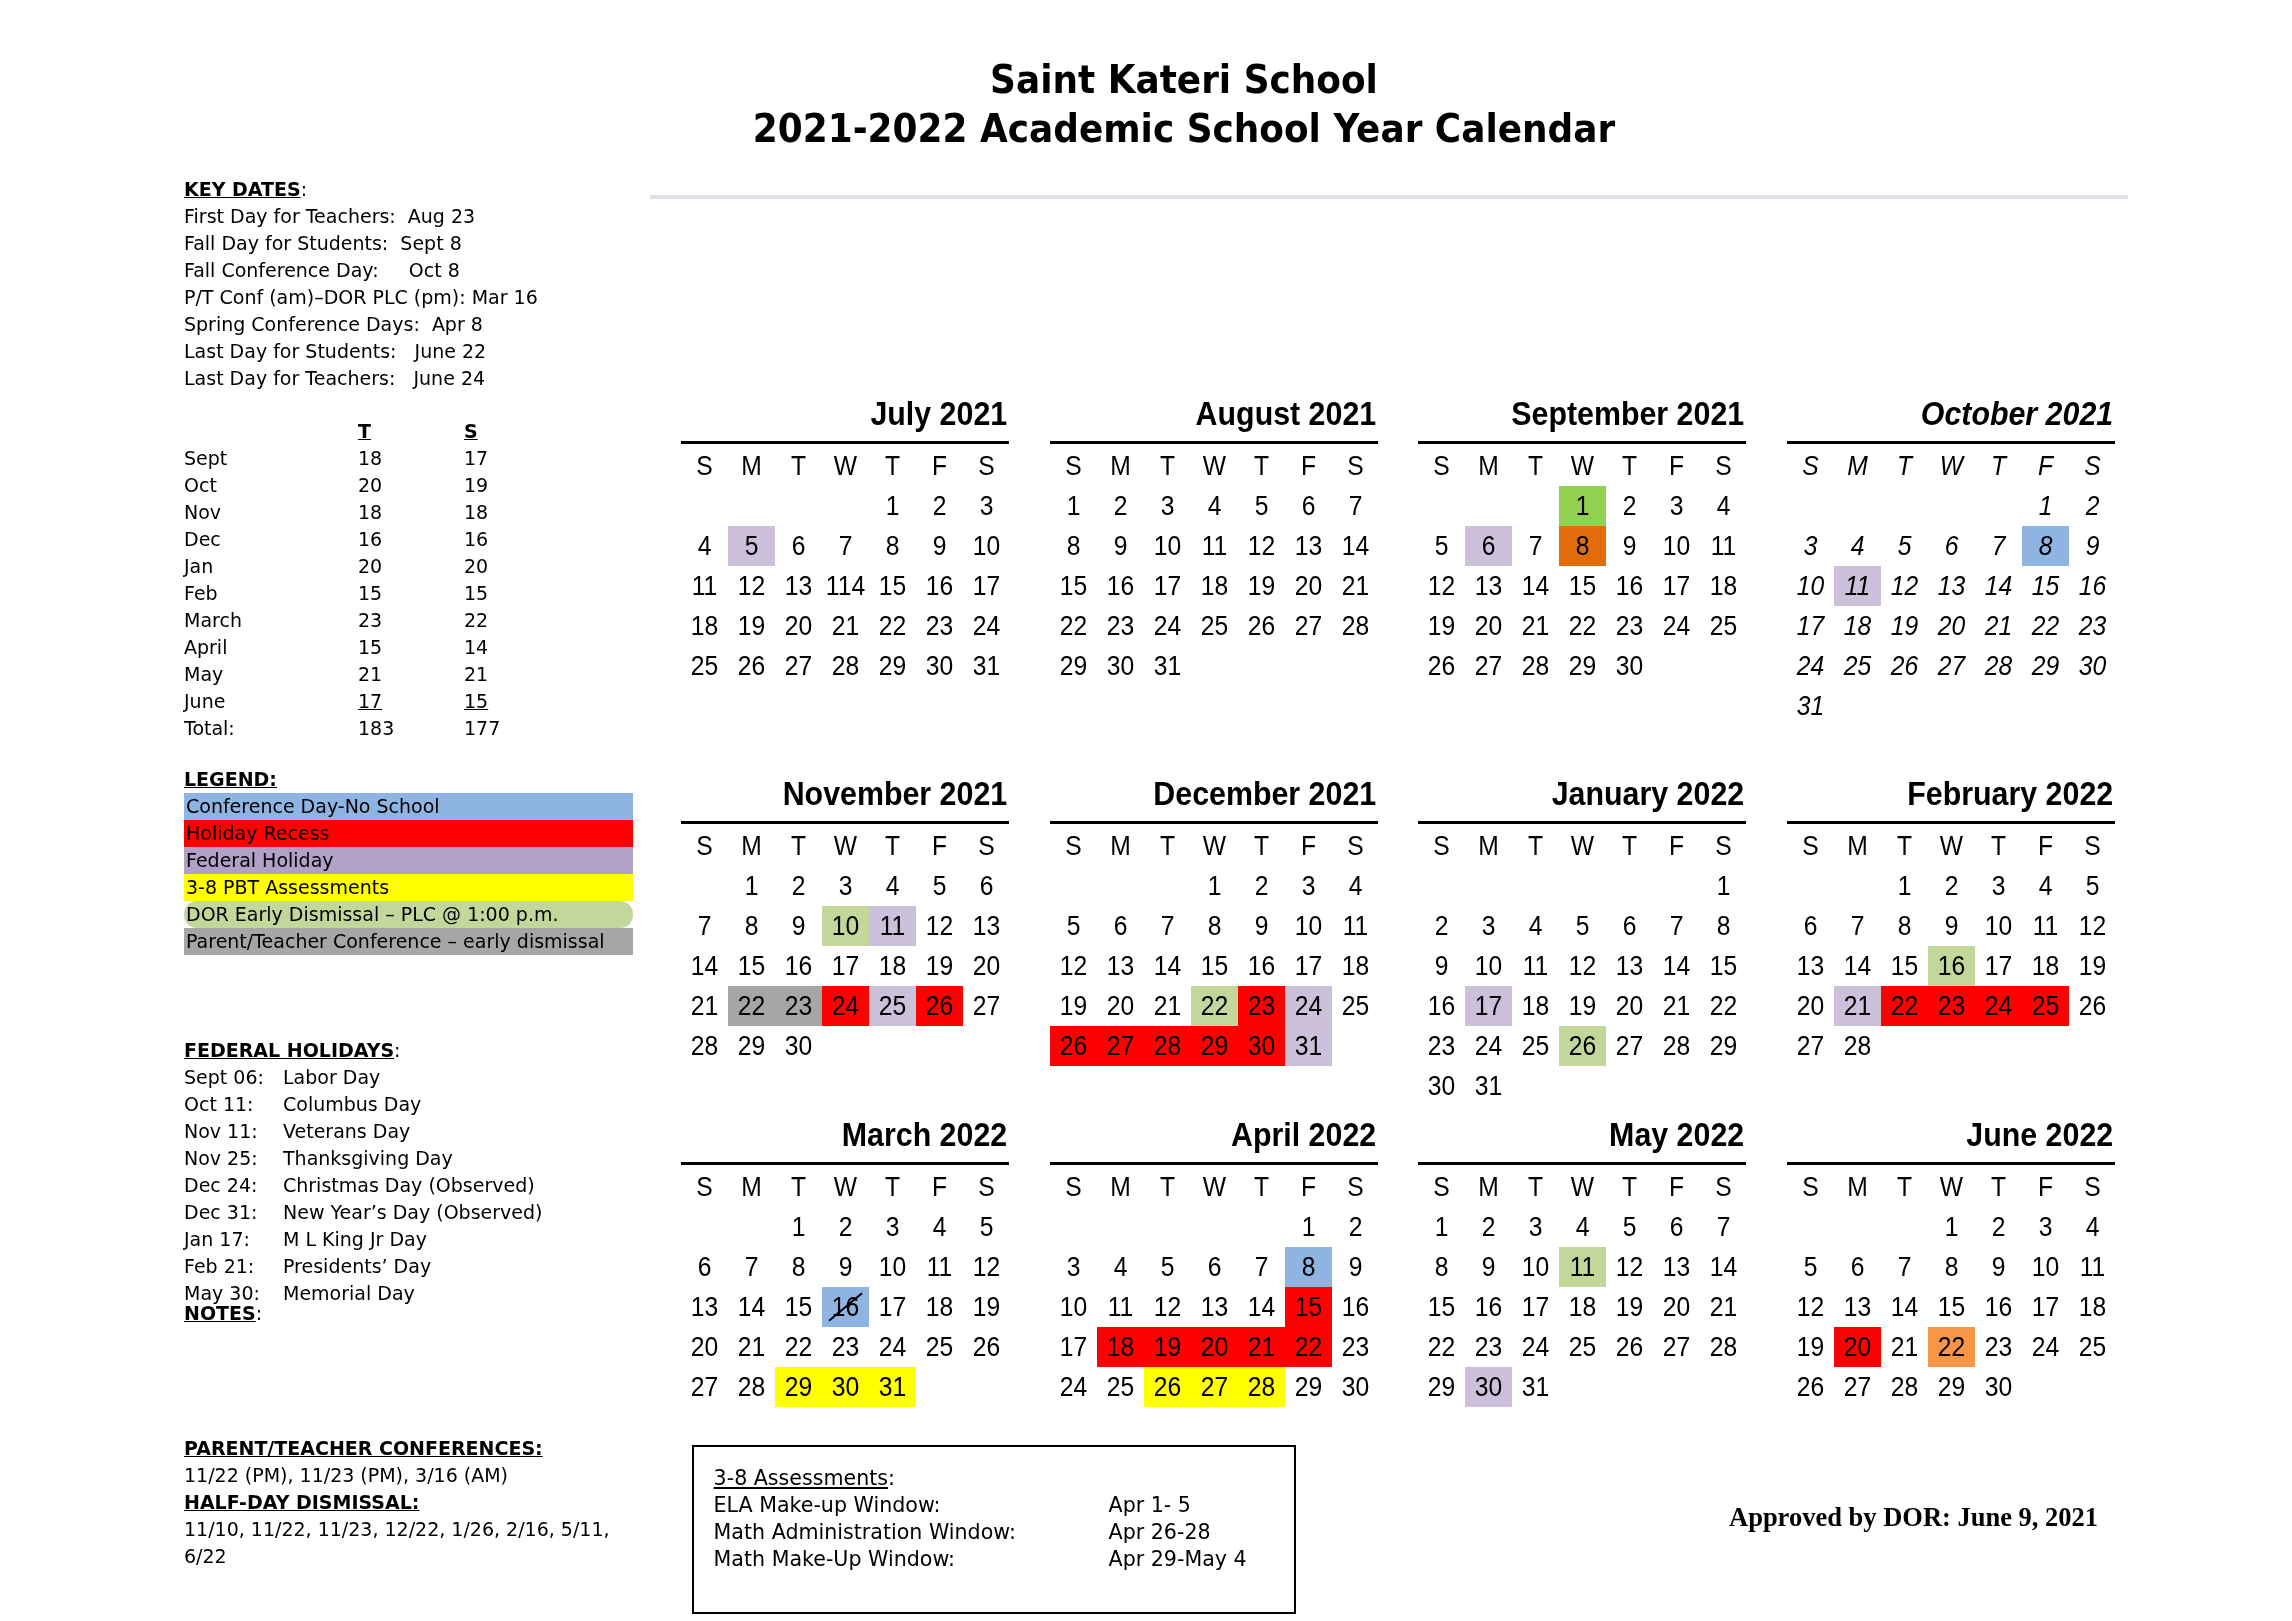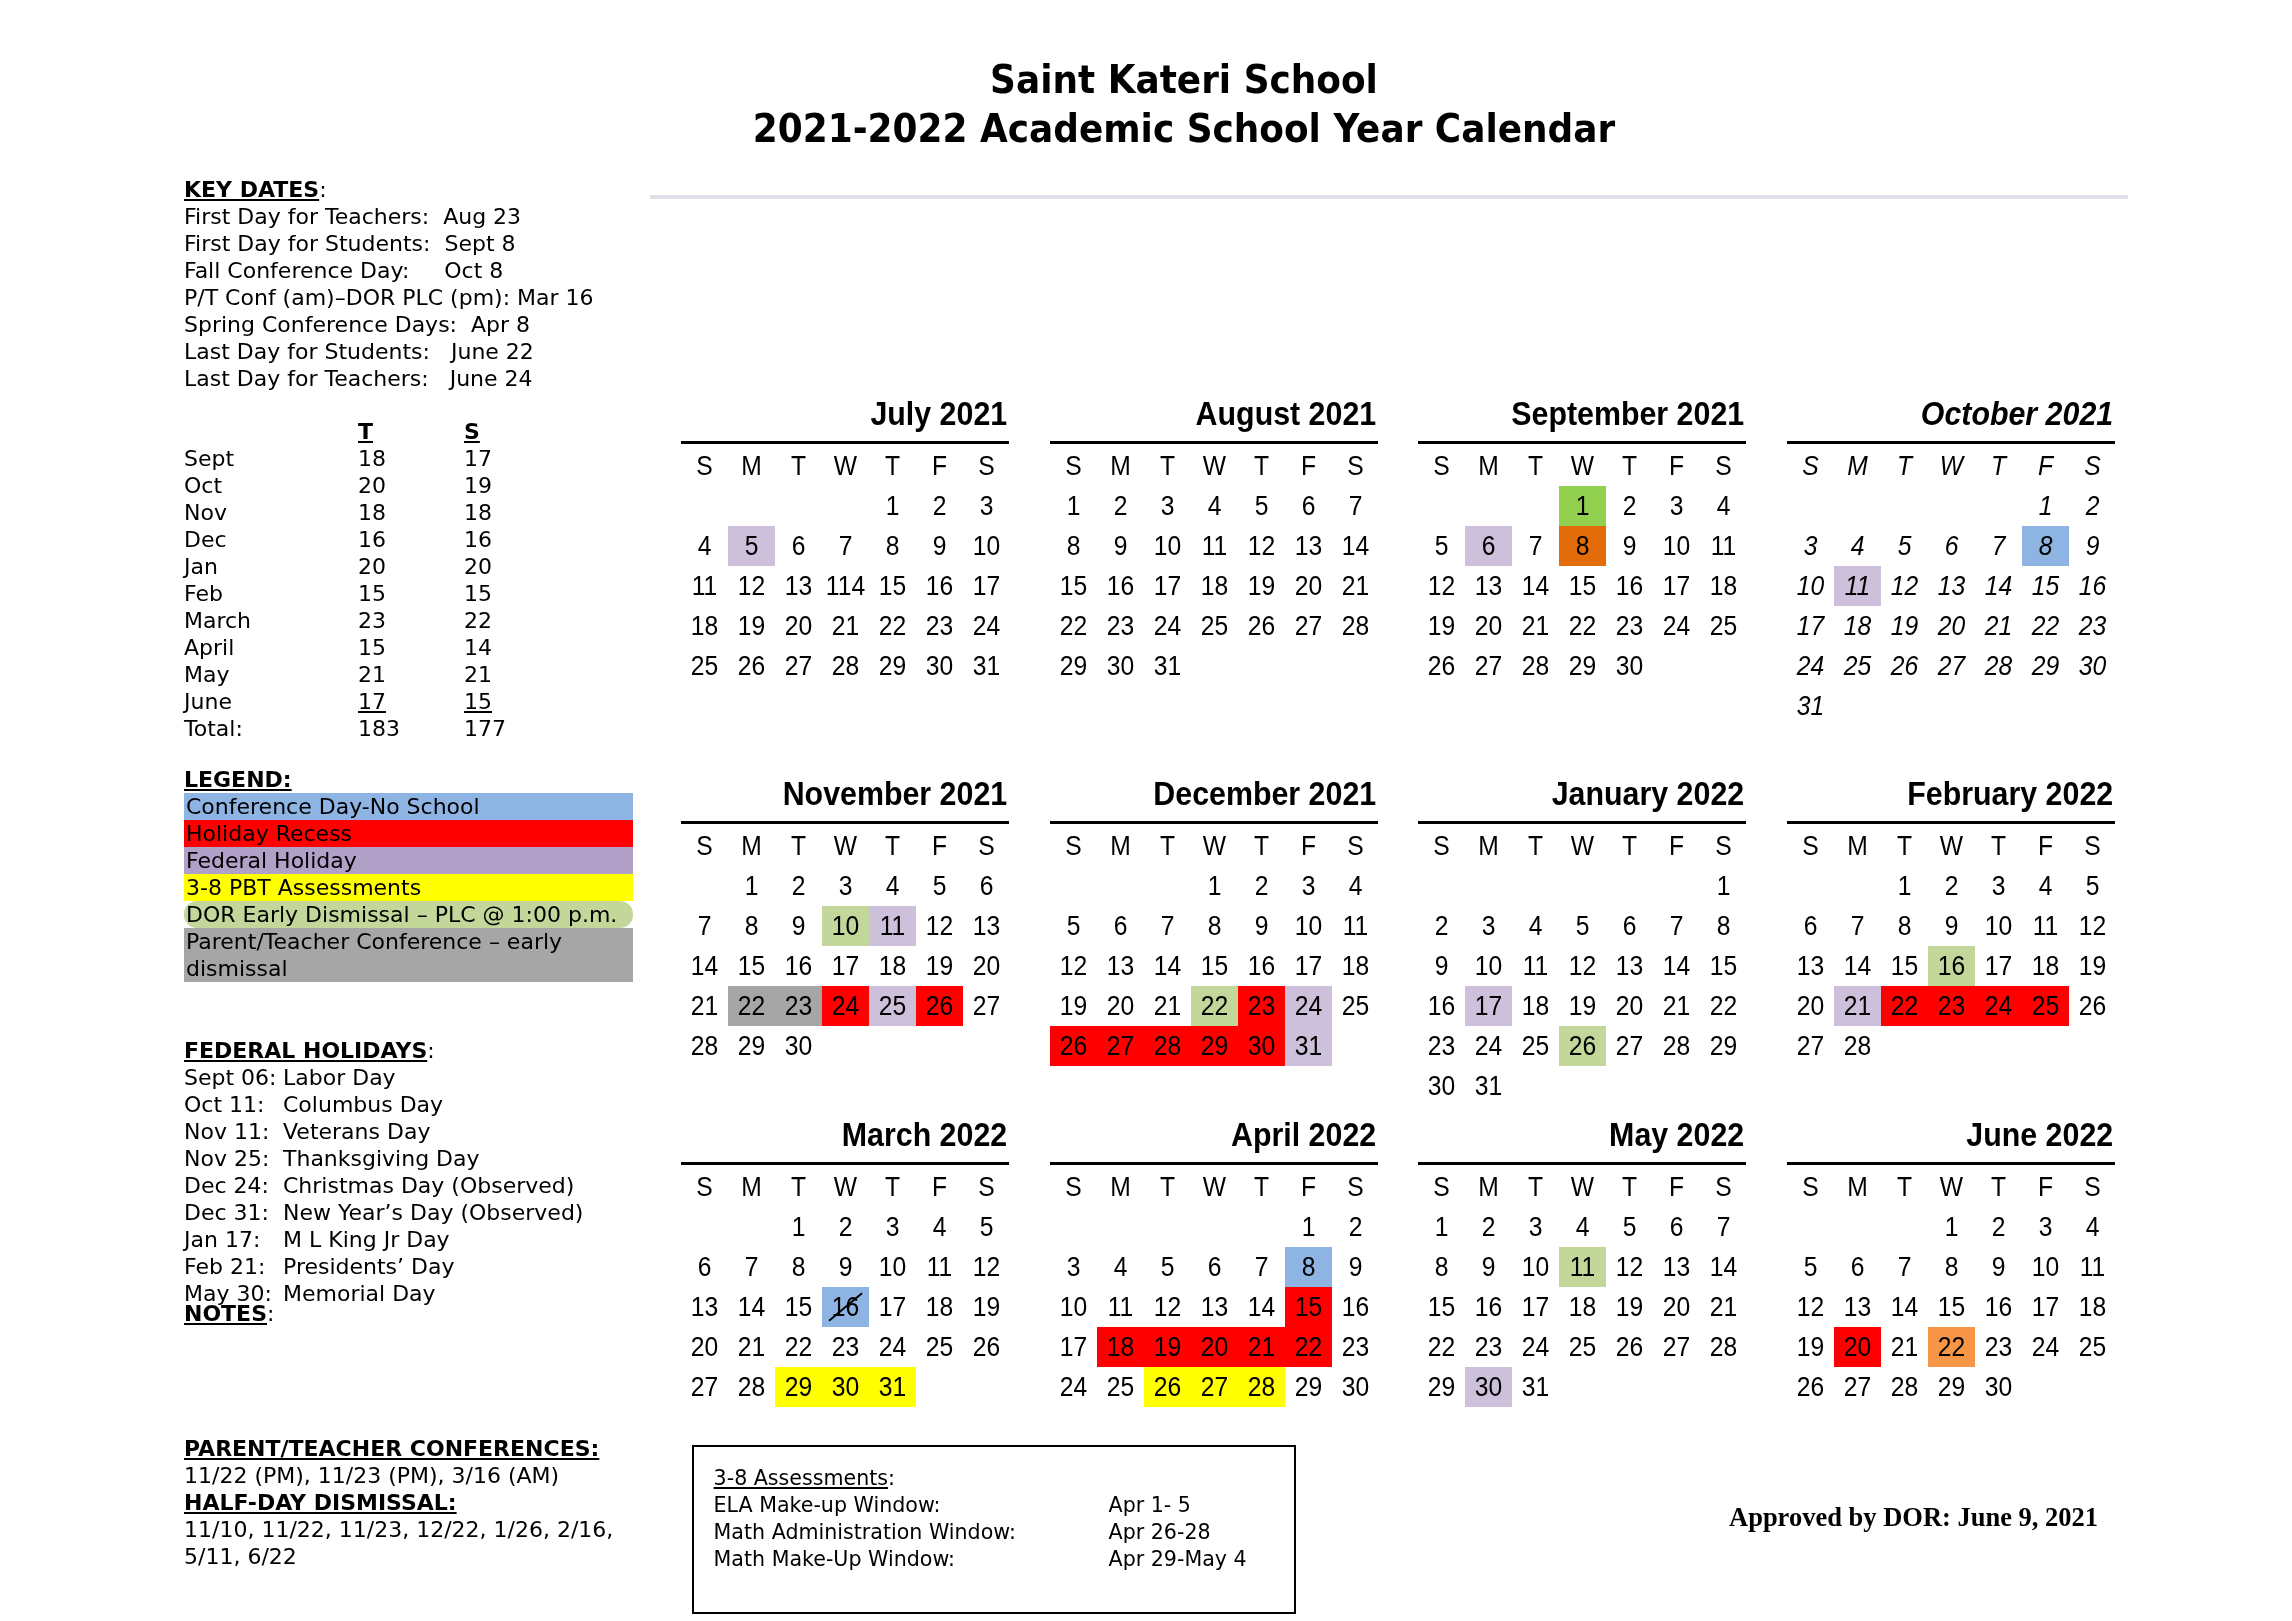--- a/index.html
+++ b/index.html
@@ -1,21 +1,21 @@
 <!DOCTYPE html>
 <html><head>
 <meta charset="utf-8">
 <style>
   html,body{margin:0;padding:0;background:#fff;}
   body{width:2293px;height:1621px;position:relative;overflow:hidden;font-family:"DejaVu Sans","Liberation Sans",sans-serif;color:#000;}
   .title{position:absolute;left:0;width:2368px;text-align:center;font-family:"DejaVu Sans",sans-serif;font-weight:bold;font-size:39px;letter-spacing:0px;transform:scaleX(0.92);transform-origin:1184px 0;}
   #t1{top:57px;}
   #t2{top:106px;}
   .divider{position:absolute;left:650px;top:195px;width:1478px;height:3.9px;background:#e2dfea;}
-  .left{position:absolute;left:184px;font-size:22px;line-height:27px;font-family:"DejaVu Sans",sans-serif;}
+  .left{position:absolute;left:184px;font-size:19px;line-height:27px;font-family:"DejaVu Sans",sans-serif;}
   .hd{font-weight:bold;text-decoration:underline;}
   .row{display:flex;white-space:pre;}
   #keydates{top:176px;}
   #keydates .lbl{display:inline-block;}
   #counts{top:418px;}
   #counts .c1{width:174px;}
   #counts .c2{width:106px;}
   #counts .c3{width:78px;}
   #legend{top:766px;width:449px;}
   .lg{padding-left:2px;}
@@ -41,21 +41,21 @@
 <body>
 
 <div class="title" id="t1">Saint Kateri School</div>
 <div class="title" id="t2">2021-2022 Academic School Year Calendar</div>
 <div class="divider"></div>
 
 <div class="left" id="keydates">
   <div><span class="hd">KEY DATES</span><span>:</span></div>
   <div id="kd-rows">
       <div class="row"><span class="lbl">First Day for Teachers:  </span><span>Aug 23</span></div>
-      <div class="row"><span class="lbl">First Day for Students:  </span><span>Sept 8</span></div>
+      <div class="row"><span class="lbl">Fall Day for Students:  </span><span>Sept 8</span></div>
       <div class="row"><span class="lbl">Fall Conference Day:     </span><span>Oct 8</span></div>
       <div class="row"><span class="lbl">P/T Conf (am)–DOR PLC (pm): </span><span>Mar 16</span></div>
       <div class="row"><span class="lbl">Spring Conference Days:  </span><span>Apr 8</span></div>
       <div class="row"><span class="lbl">Last Day for Students:   </span><span>June 22</span></div>
       <div class="row"><span class="lbl">Last Day for Teachers:   </span><span>June 24</span></div>
     </div>
 </div>
 
 <div class="left" id="counts">
   <div class="row">

